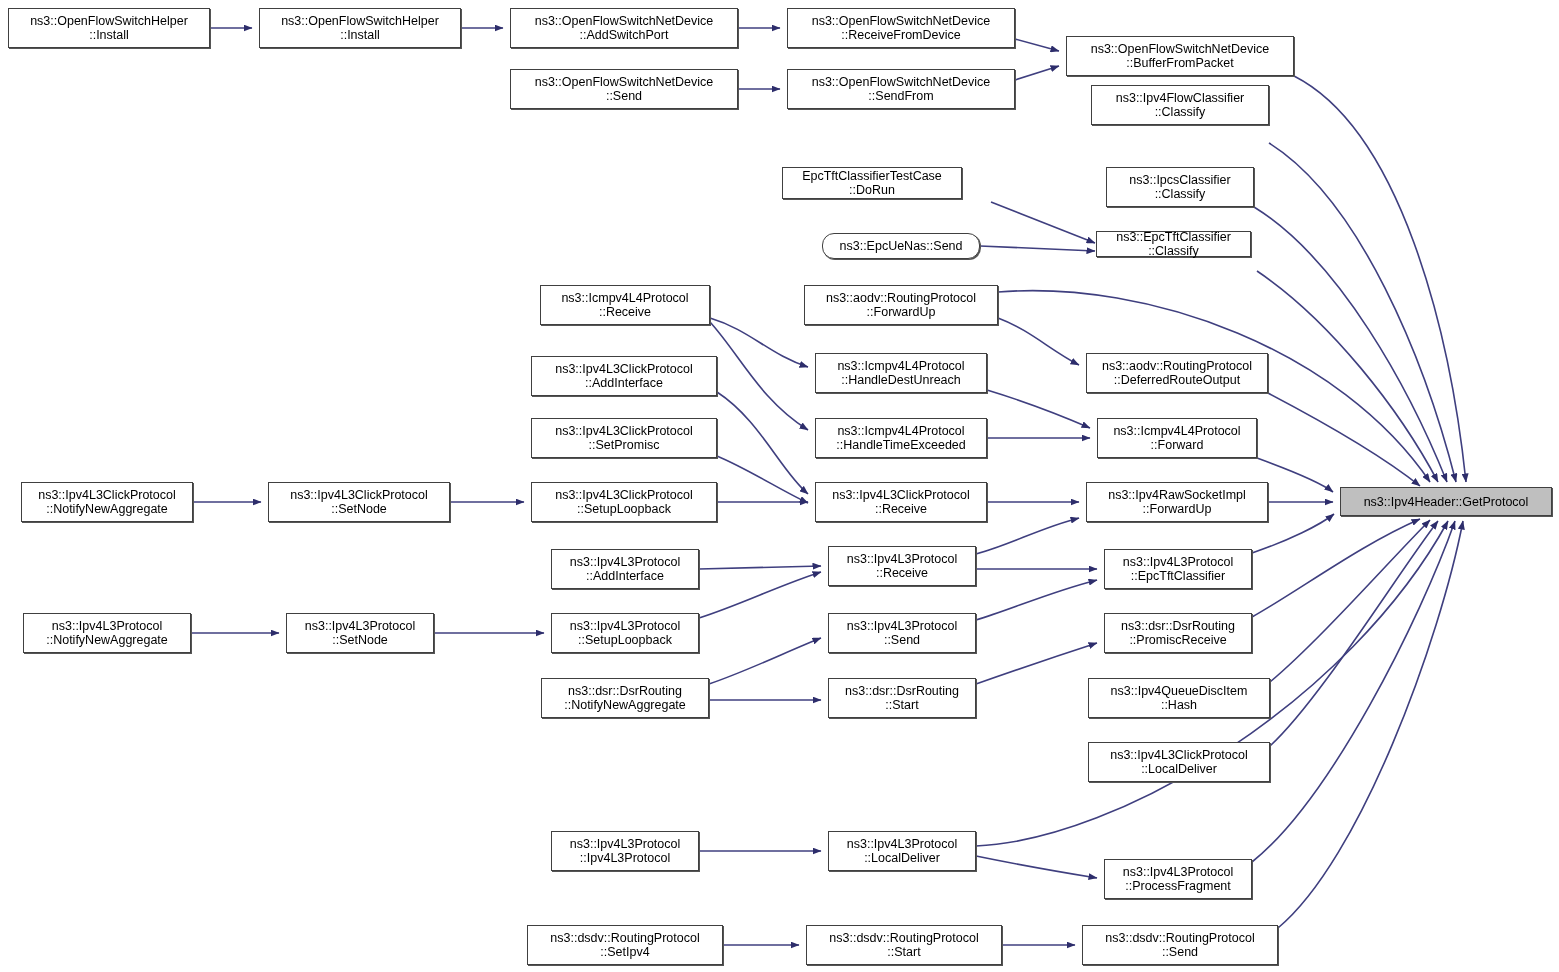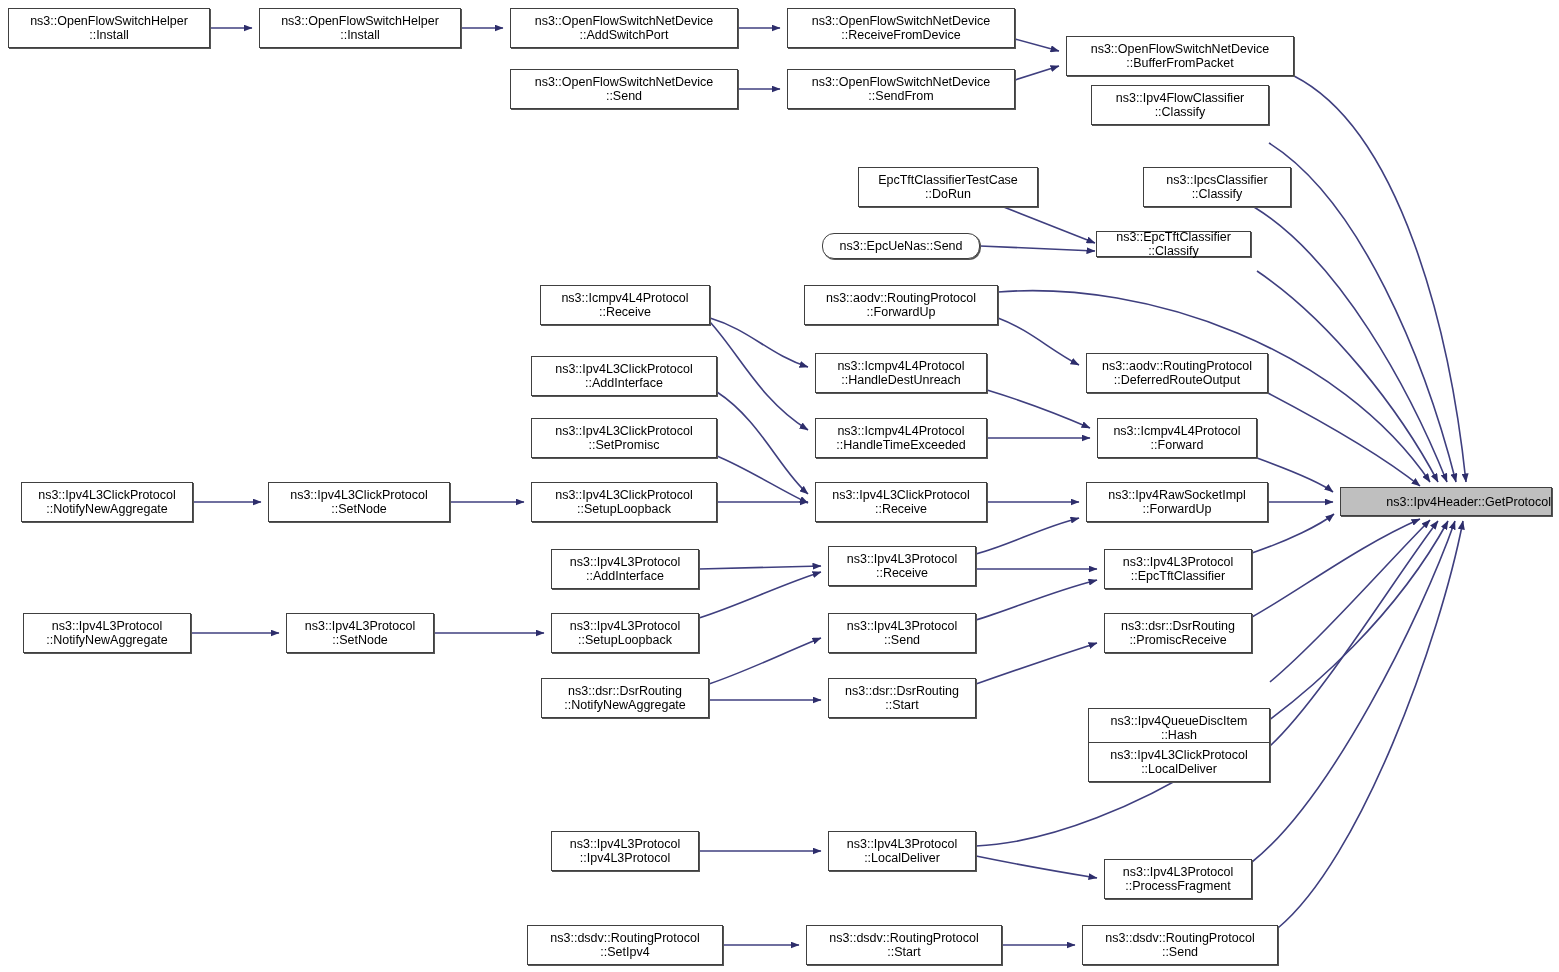--- a/index.html
+++ b/index.html
@@ -34,21 +34,20 @@
     flex-direction: column;
     align-items: center;
     justify-content: center;
     text-align: center;
     white-space: pre;
     box-shadow: 1px 1px 0 0 #555555;
   }
   .node.highlight {
     background: #bfbfbf;
     border: 1px solid #404040;
-    align-items: flex-end;
   }
   .node .ln {
     display: block;
   }
 </style>
 </head>
 <body>
 
 <div id="canvas">
   <svg id="edges" viewBox="0 0 1559 972" xmlns="http://www.w3.org/2000/svg">
@@ -110,22 +109,22 @@
   </svg>
   <div id="node-layer">
       <div class="node" style="left: 8px; top: 8px; width: 202px; height: 40px;"><span class="ln">ns3::OpenFlowSwitchHelper</span><span class="ln">::Install</span></div>
       <div class="node" style="left: 259px; top: 8px; width: 202px; height: 40px;"><span class="ln">ns3::OpenFlowSwitchHelper</span><span class="ln">::Install</span></div>
       <div class="node" style="left: 510px; top: 8px; width: 228px; height: 40px;"><span class="ln">ns3::OpenFlowSwitchNetDevice</span><span class="ln">::AddSwitchPort</span></div>
       <div class="node" style="left: 787px; top: 8px; width: 228px; height: 40px;"><span class="ln">ns3::OpenFlowSwitchNetDevice</span><span class="ln">::ReceiveFromDevice</span></div>
       <div class="node" style="left: 1066px; top: 36px; width: 228px; height: 40px;"><span class="ln">ns3::OpenFlowSwitchNetDevice</span><span class="ln">::BufferFromPacket</span></div>
       <div class="node" style="left: 510px; top: 69px; width: 228px; height: 40px;"><span class="ln">ns3::OpenFlowSwitchNetDevice</span><span class="ln">::Send</span></div>
       <div class="node" style="left: 787px; top: 69px; width: 228px; height: 40px;"><span class="ln">ns3::OpenFlowSwitchNetDevice</span><span class="ln">::SendFrom</span></div>
       <div class="node" style="left: 1091px; top: 85px; width: 178px; height: 40px;"><span class="ln">ns3::Ipv4FlowClassifier</span><span class="ln">::Classify</span></div>
-      <div class="node" style="left: 1106px; top: 167px; width: 148px; height: 40px; margin-left: 37px;"><span class="ln">ns3::IpcsClassifier</span><span class="ln">::Classify</span></div>
-      <div class="node" style="left: 858px; top: 167px; width: 180px; height: 40px;"><span class="ln">EpcTftClassifierTestCase</span><span class="ln">::DoRun</span></div>
+      <div class="node" style="left: 1106px; top: 167px; width: 148px; height: 40px;"><span class="ln">ns3::IpcsClassifier</span><span class="ln">::Classify</span></div>
+      <div class="node" style="left: 782px; top: 167px; width: 180px; height: 32px;"><span class="ln">EpcTftClassifierTestCase</span><span class="ln">::DoRun</span></div>
       <div class="node" style="left: 822px; top: 233px; width: 158px; height: 26px; border-radius: 12px;"><span class="ln">ns3::EpcUeNas::Send</span></div>
       <div class="node" style="left: 1096px; top: 231px; width: 155px; height: 26px;"><span class="ln">ns3::EpcTftClassifier</span><span class="ln">::Classify</span></div>
       <div class="node" style="left: 540px; top: 285px; width: 170px; height: 40px;"><span class="ln">ns3::Icmpv4L4Protocol</span><span class="ln">::Receive</span></div>
       <div class="node" style="left: 804px; top: 285px; width: 194px; height: 40px;"><span class="ln">ns3::aodv::RoutingProtocol</span><span class="ln">::ForwardUp</span></div>
       <div class="node" style="left: 531px; top: 356px; width: 186px; height: 40px;"><span class="ln">ns3::Ipv4L3ClickProtocol</span><span class="ln">::AddInterface</span></div>
       <div class="node" style="left: 815px; top: 353px; width: 172px; height: 40px;"><span class="ln">ns3::Icmpv4L4Protocol</span><span class="ln">::HandleDestUnreach</span></div>
       <div class="node" style="left: 1086px; top: 353px; width: 182px; height: 40px;"><span class="ln">ns3::aodv::RoutingProtocol</span><span class="ln">::DeferredRouteOutput</span></div>
       <div class="node" style="left: 531px; top: 418px; width: 186px; height: 40px;"><span class="ln">ns3::Ipv4L3ClickProtocol</span><span class="ln">::SetPromisc</span></div>
       <div class="node" style="left: 815px; top: 418px; width: 172px; height: 40px;"><span class="ln">ns3::Icmpv4L4Protocol</span><span class="ln">::HandleTimeExceeded</span></div>
       <div class="node" style="left: 1097px; top: 418px; width: 160px; height: 40px;"><span class="ln">ns3::Icmpv4L4Protocol</span><span class="ln">::Forward</span></div>
@@ -138,21 +137,21 @@
       <div class="node" style="left: 551px; top: 549px; width: 148px; height: 40px;"><span class="ln">ns3::Ipv4L3Protocol</span><span class="ln">::AddInterface</span></div>
       <div class="node" style="left: 828px; top: 546px; width: 148px; height: 40px;"><span class="ln">ns3::Ipv4L3Protocol</span><span class="ln">::Receive</span></div>
       <div class="node" style="left: 1104px; top: 549px; width: 148px; height: 40px;"><span class="ln">ns3::Ipv4L3Protocol</span><span class="ln">::EpcTftClassifier</span></div>
       <div class="node" style="left: 551px; top: 613px; width: 148px; height: 40px;"><span class="ln">ns3::Ipv4L3Protocol</span><span class="ln">::SetupLoopback</span></div>
       <div class="node" style="left: 828px; top: 613px; width: 148px; height: 40px;"><span class="ln">ns3::Ipv4L3Protocol</span><span class="ln">::Send</span></div>
       <div class="node" style="left: 1104px; top: 613px; width: 148px; height: 40px;"><span class="ln">ns3::dsr::DsrRouting</span><span class="ln">::PromiscReceive</span></div>
       <div class="node" style="left: 23px; top: 613px; width: 168px; height: 40px;"><span class="ln">ns3::Ipv4L3Protocol</span><span class="ln">::NotifyNewAggregate</span></div>
       <div class="node" style="left: 286px; top: 613px; width: 148px; height: 40px;"><span class="ln">ns3::Ipv4L3Protocol</span><span class="ln">::SetNode</span></div>
       <div class="node" style="left: 541px; top: 678px; width: 168px; height: 40px;"><span class="ln">ns3::dsr::DsrRouting</span><span class="ln">::NotifyNewAggregate</span></div>
       <div class="node" style="left: 828px; top: 678px; width: 148px; height: 40px;"><span class="ln">ns3::dsr::DsrRouting</span><span class="ln">::Start</span></div>
-      <div class="node" style="left: 1088px; top: 708px; width: 182px; height: 40px;"><span class="ln">ns3::Ipv4QueueDiscItem</span><span class="ln">::Hash</span></div>
+      <div class="node" style="left: 1088px; top: 678px; width: 182px; height: 40px;"><span class="ln">ns3::Ipv4QueueDiscItem</span><span class="ln">::Hash</span></div>
       <div class="node" style="left: 1088px; top: 742px; width: 182px; height: 40px;"><span class="ln">ns3::Ipv4L3ClickProtocol</span><span class="ln">::LocalDeliver</span></div>
       <div class="node" style="left: 551px; top: 831px; width: 148px; height: 40px;"><span class="ln">ns3::Ipv4L3Protocol</span><span class="ln">::Ipv4L3Protocol</span></div>
       <div class="node" style="left: 828px; top: 831px; width: 148px; height: 40px;"><span class="ln">ns3::Ipv4L3Protocol</span><span class="ln">::LocalDeliver</span></div>
       <div class="node" style="left: 1104px; top: 859px; width: 148px; height: 40px;"><span class="ln">ns3::Ipv4L3Protocol</span><span class="ln">::ProcessFragment</span></div>
       <div class="node" style="left: 527px; top: 925px; width: 196px; height: 40px;"><span class="ln">ns3::dsdv::RoutingProtocol</span><span class="ln">::SetIpv4</span></div>
       <div class="node" style="left: 806px; top: 925px; width: 196px; height: 40px;"><span class="ln">ns3::dsdv::RoutingProtocol</span><span class="ln">::Start</span></div>
       <div class="node" style="left: 1082px; top: 925px; width: 196px; height: 40px;"><span class="ln">ns3::dsdv::RoutingProtocol</span><span class="ln">::Send</span></div>
     </div>
 </div>
 

